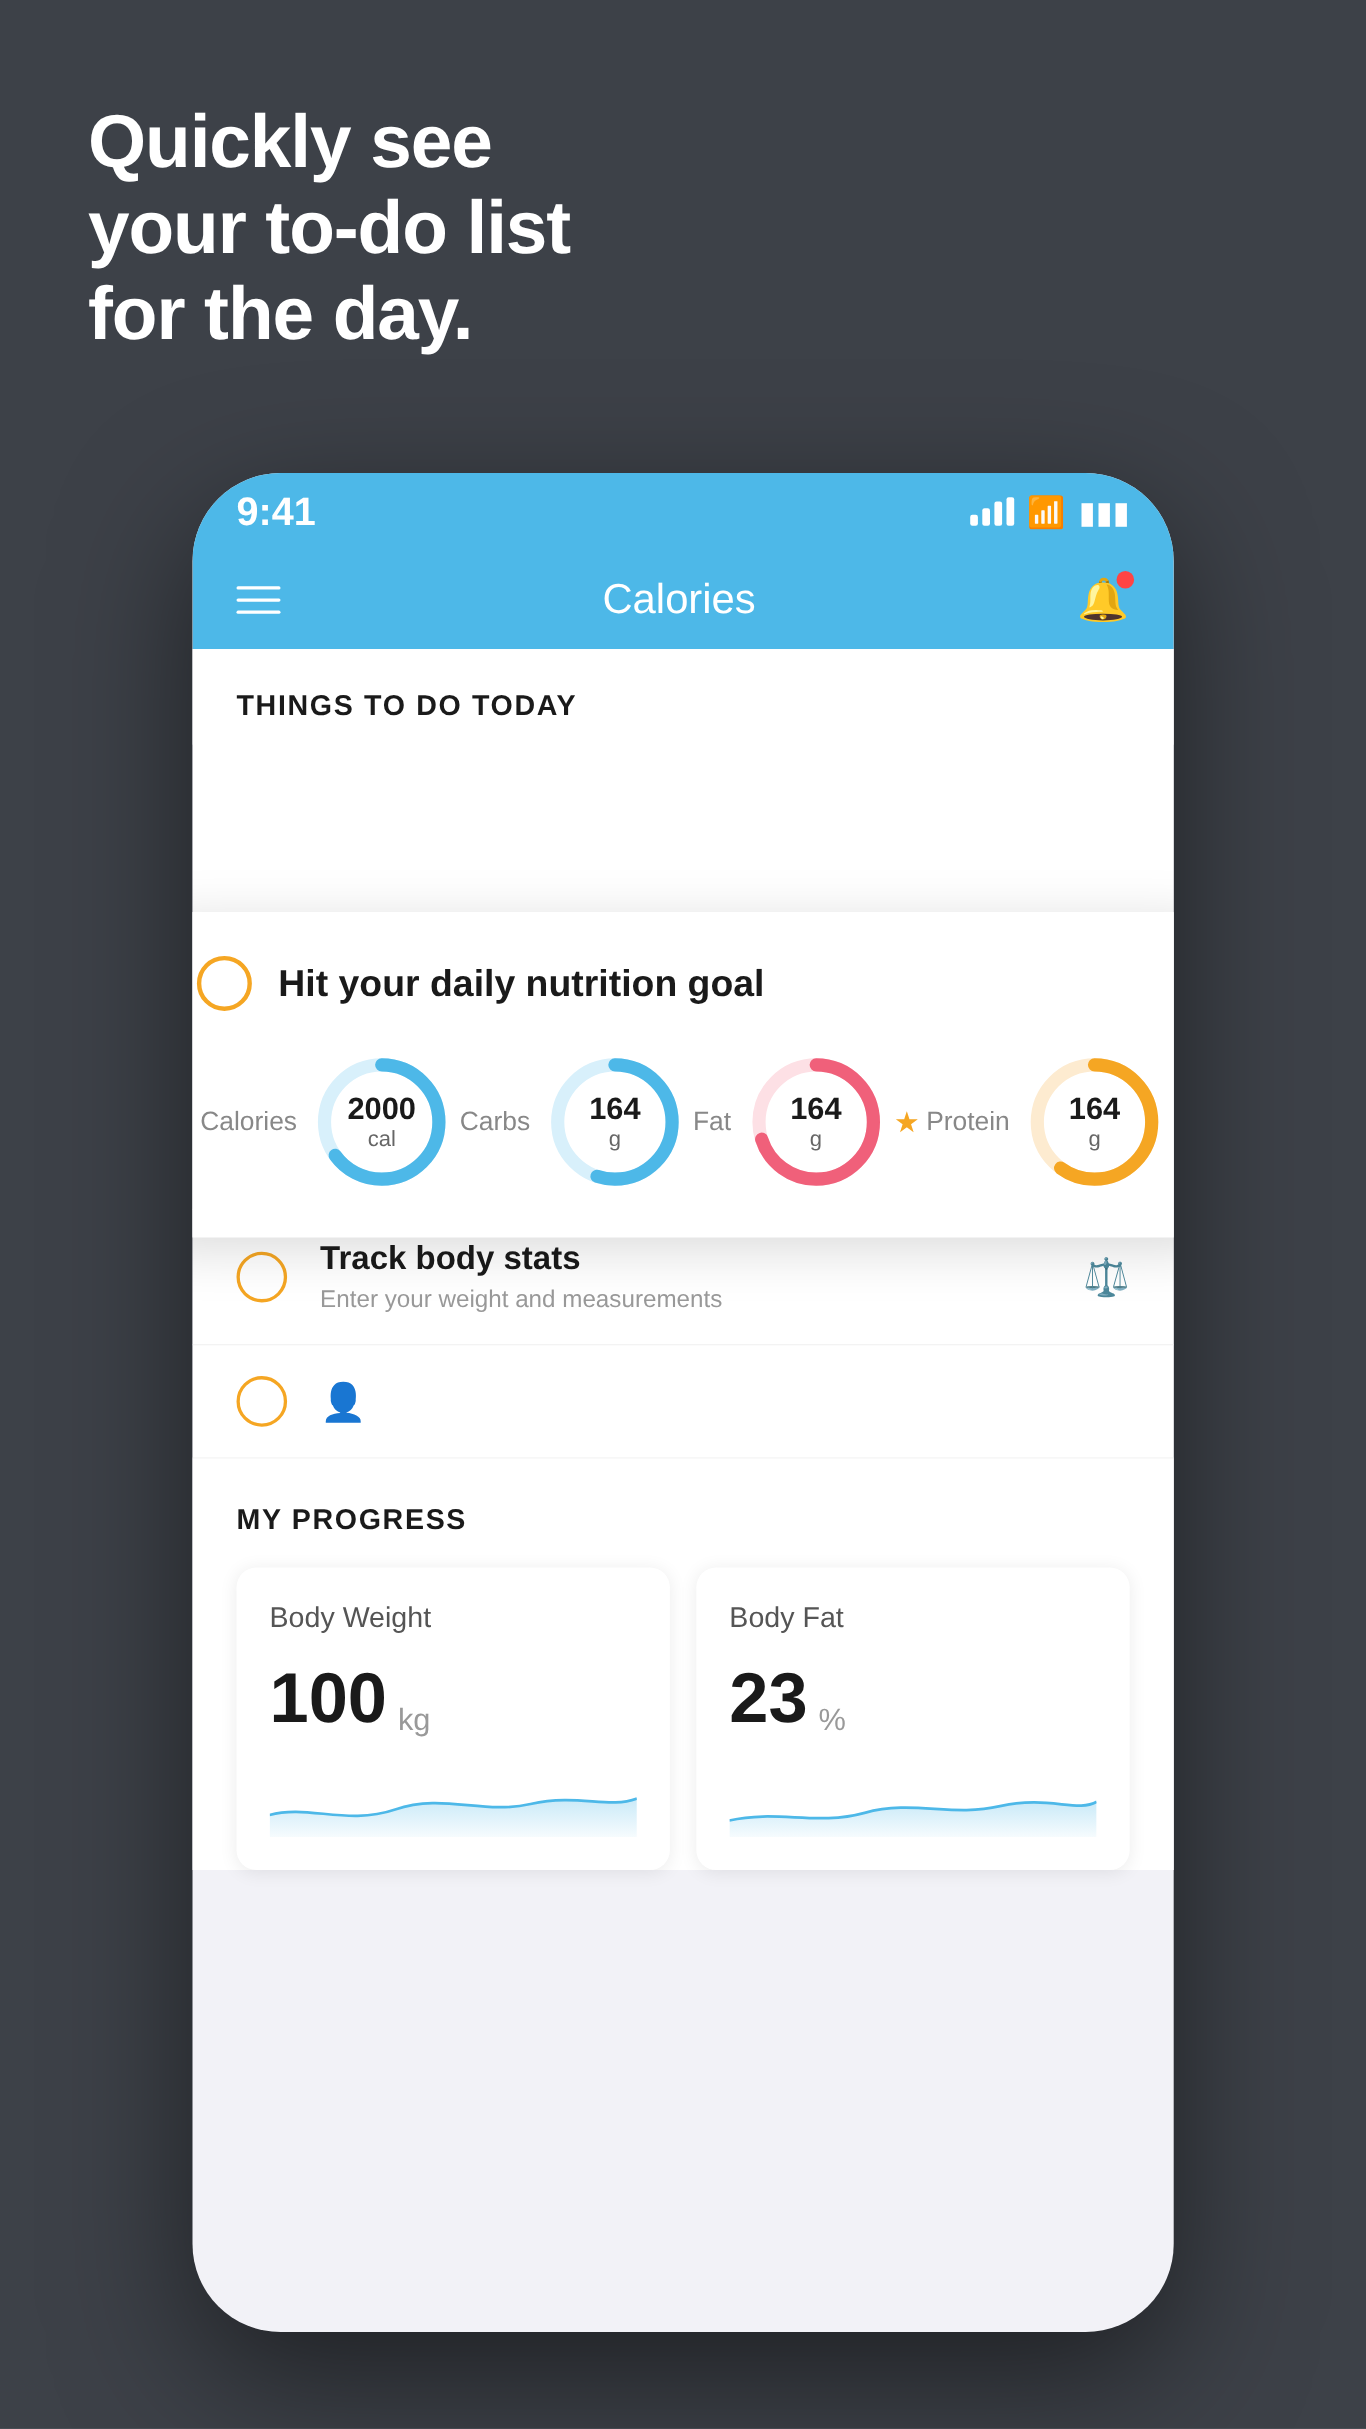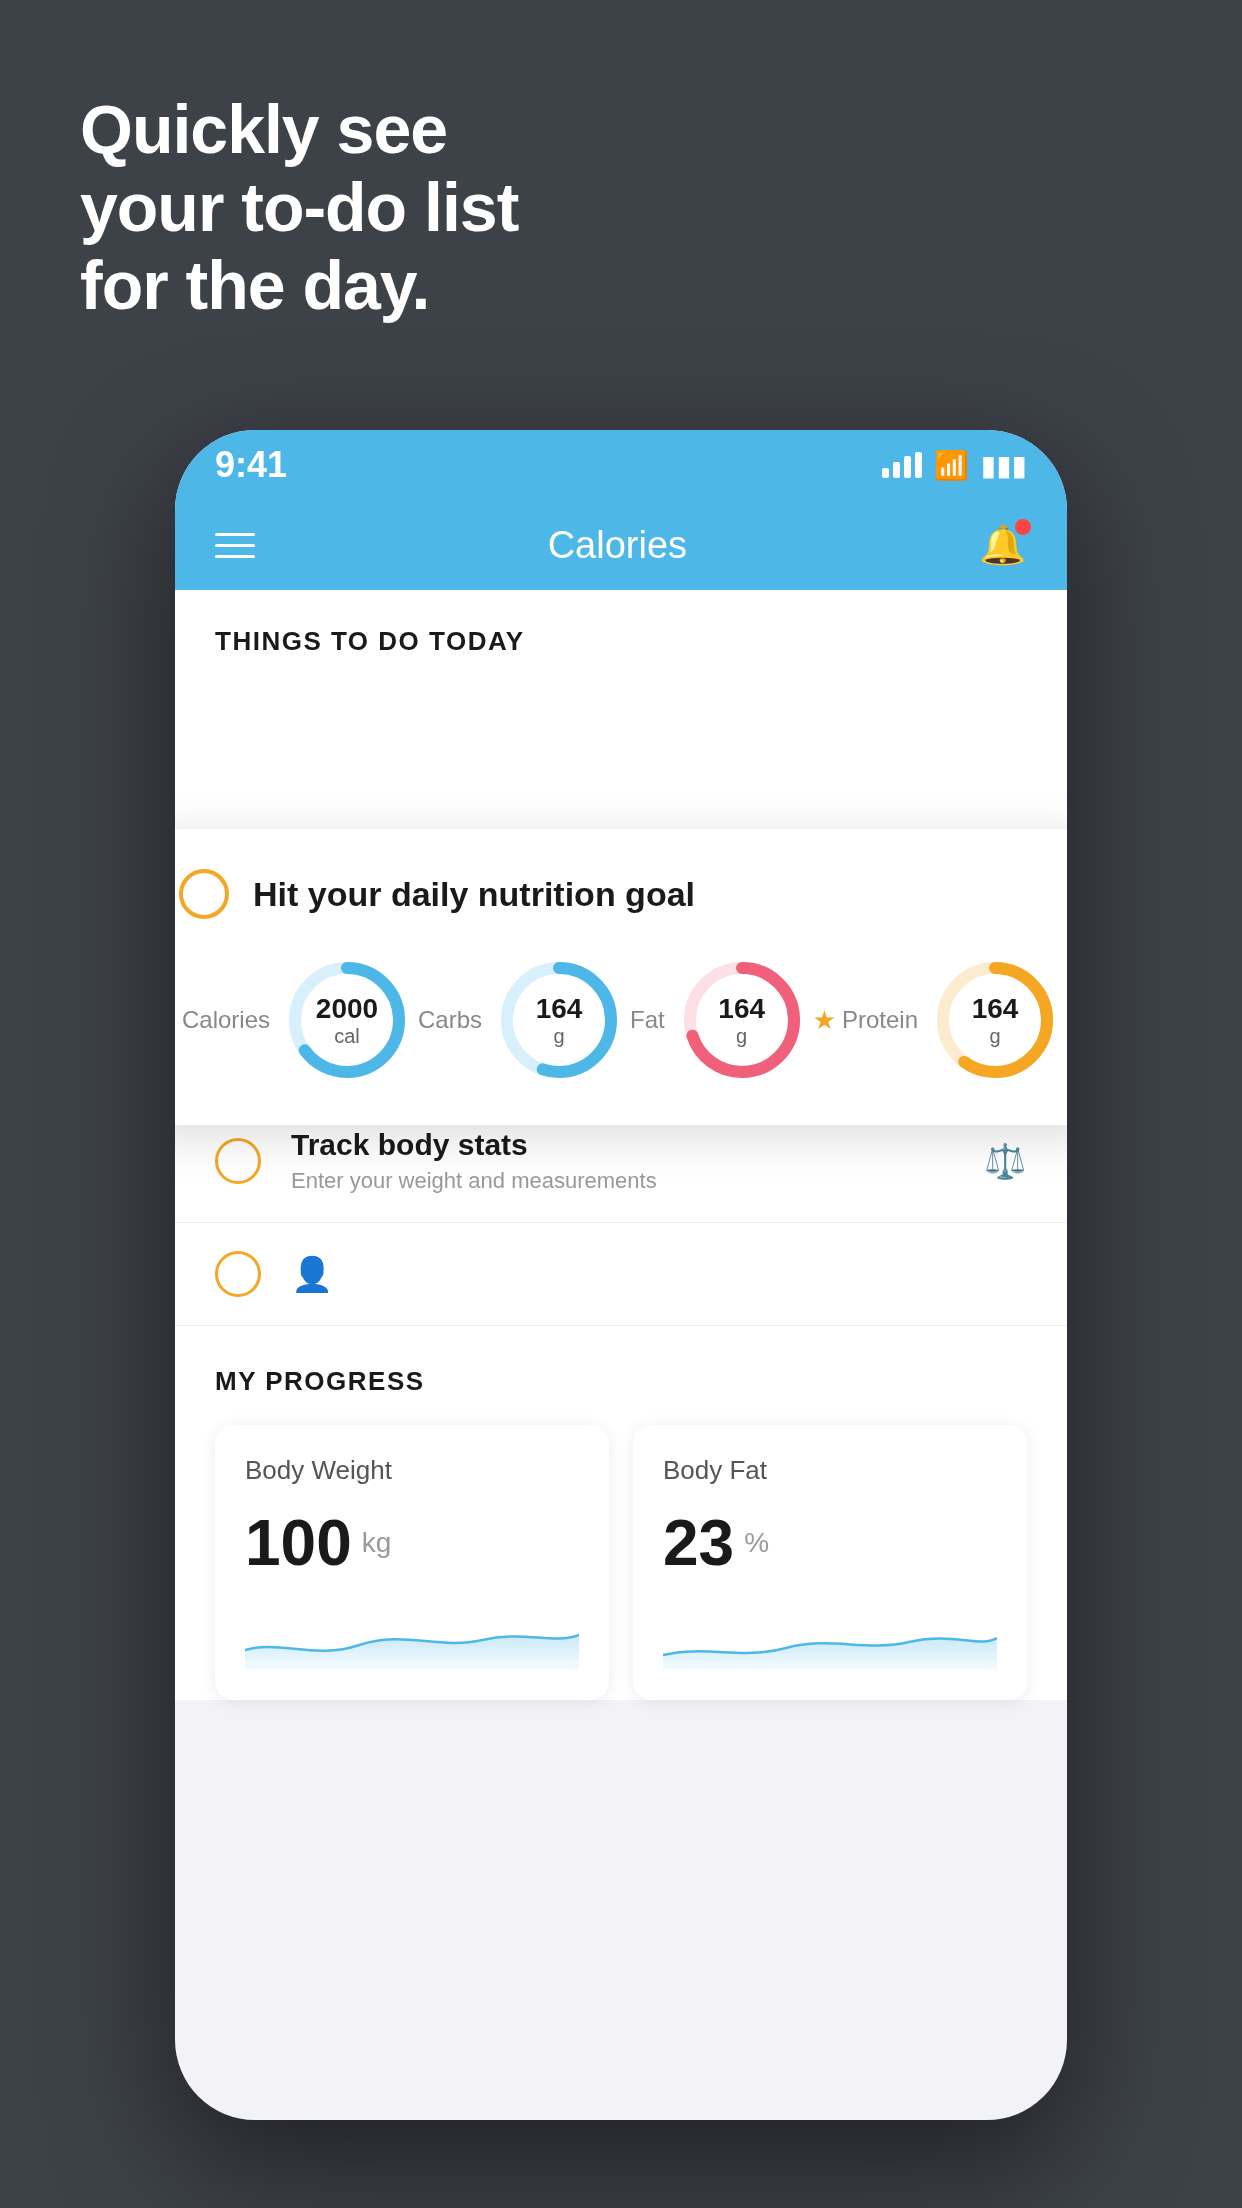--- a/index.html
+++ b/index.html
@@ -321,21 +321,21 @@
 
     .progress-card-title {
       font-size: 26px;
       color: #555;
       margin-bottom: 20px;
       font-weight: 500;
     }
 
     .progress-value-row {
       display: flex;
-      align-items: center;
+      align-items: flex-end;
       gap: 10px;
       margin-bottom: 30px;
     }
 
     .progress-value {
       font-size: 64px;
       font-weight: 800;
       color: #1a1a1a;
     }
 

